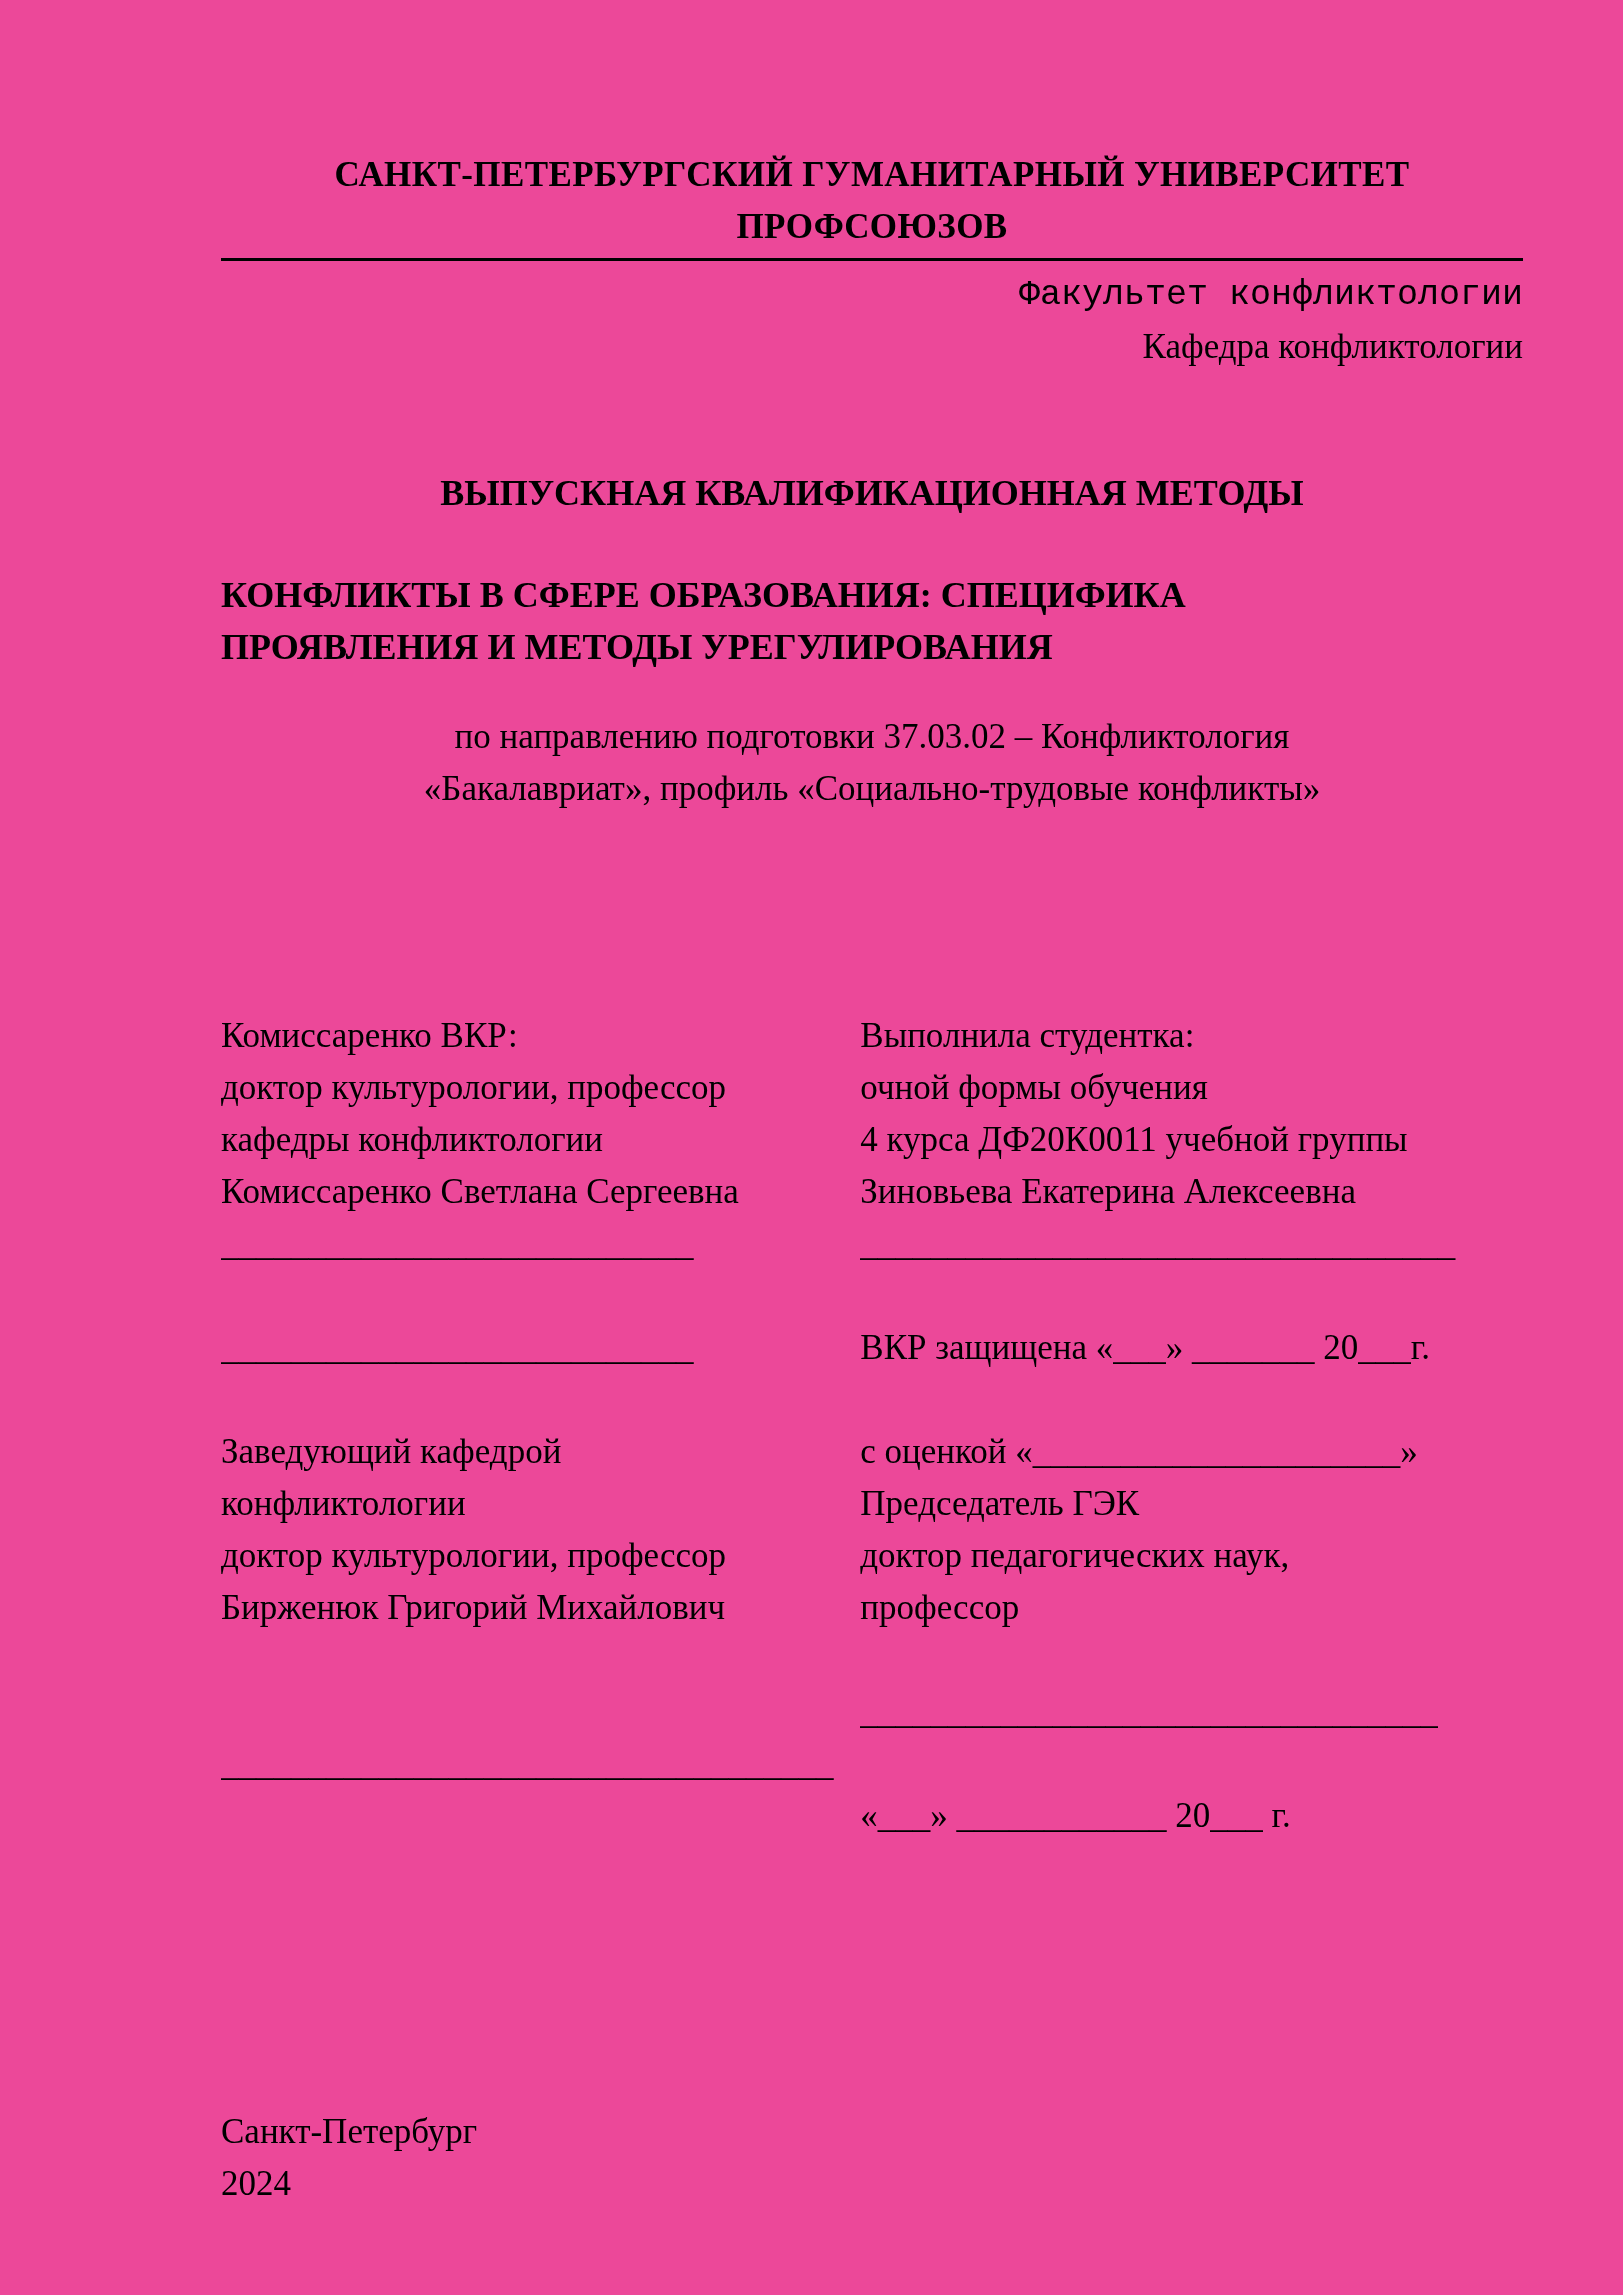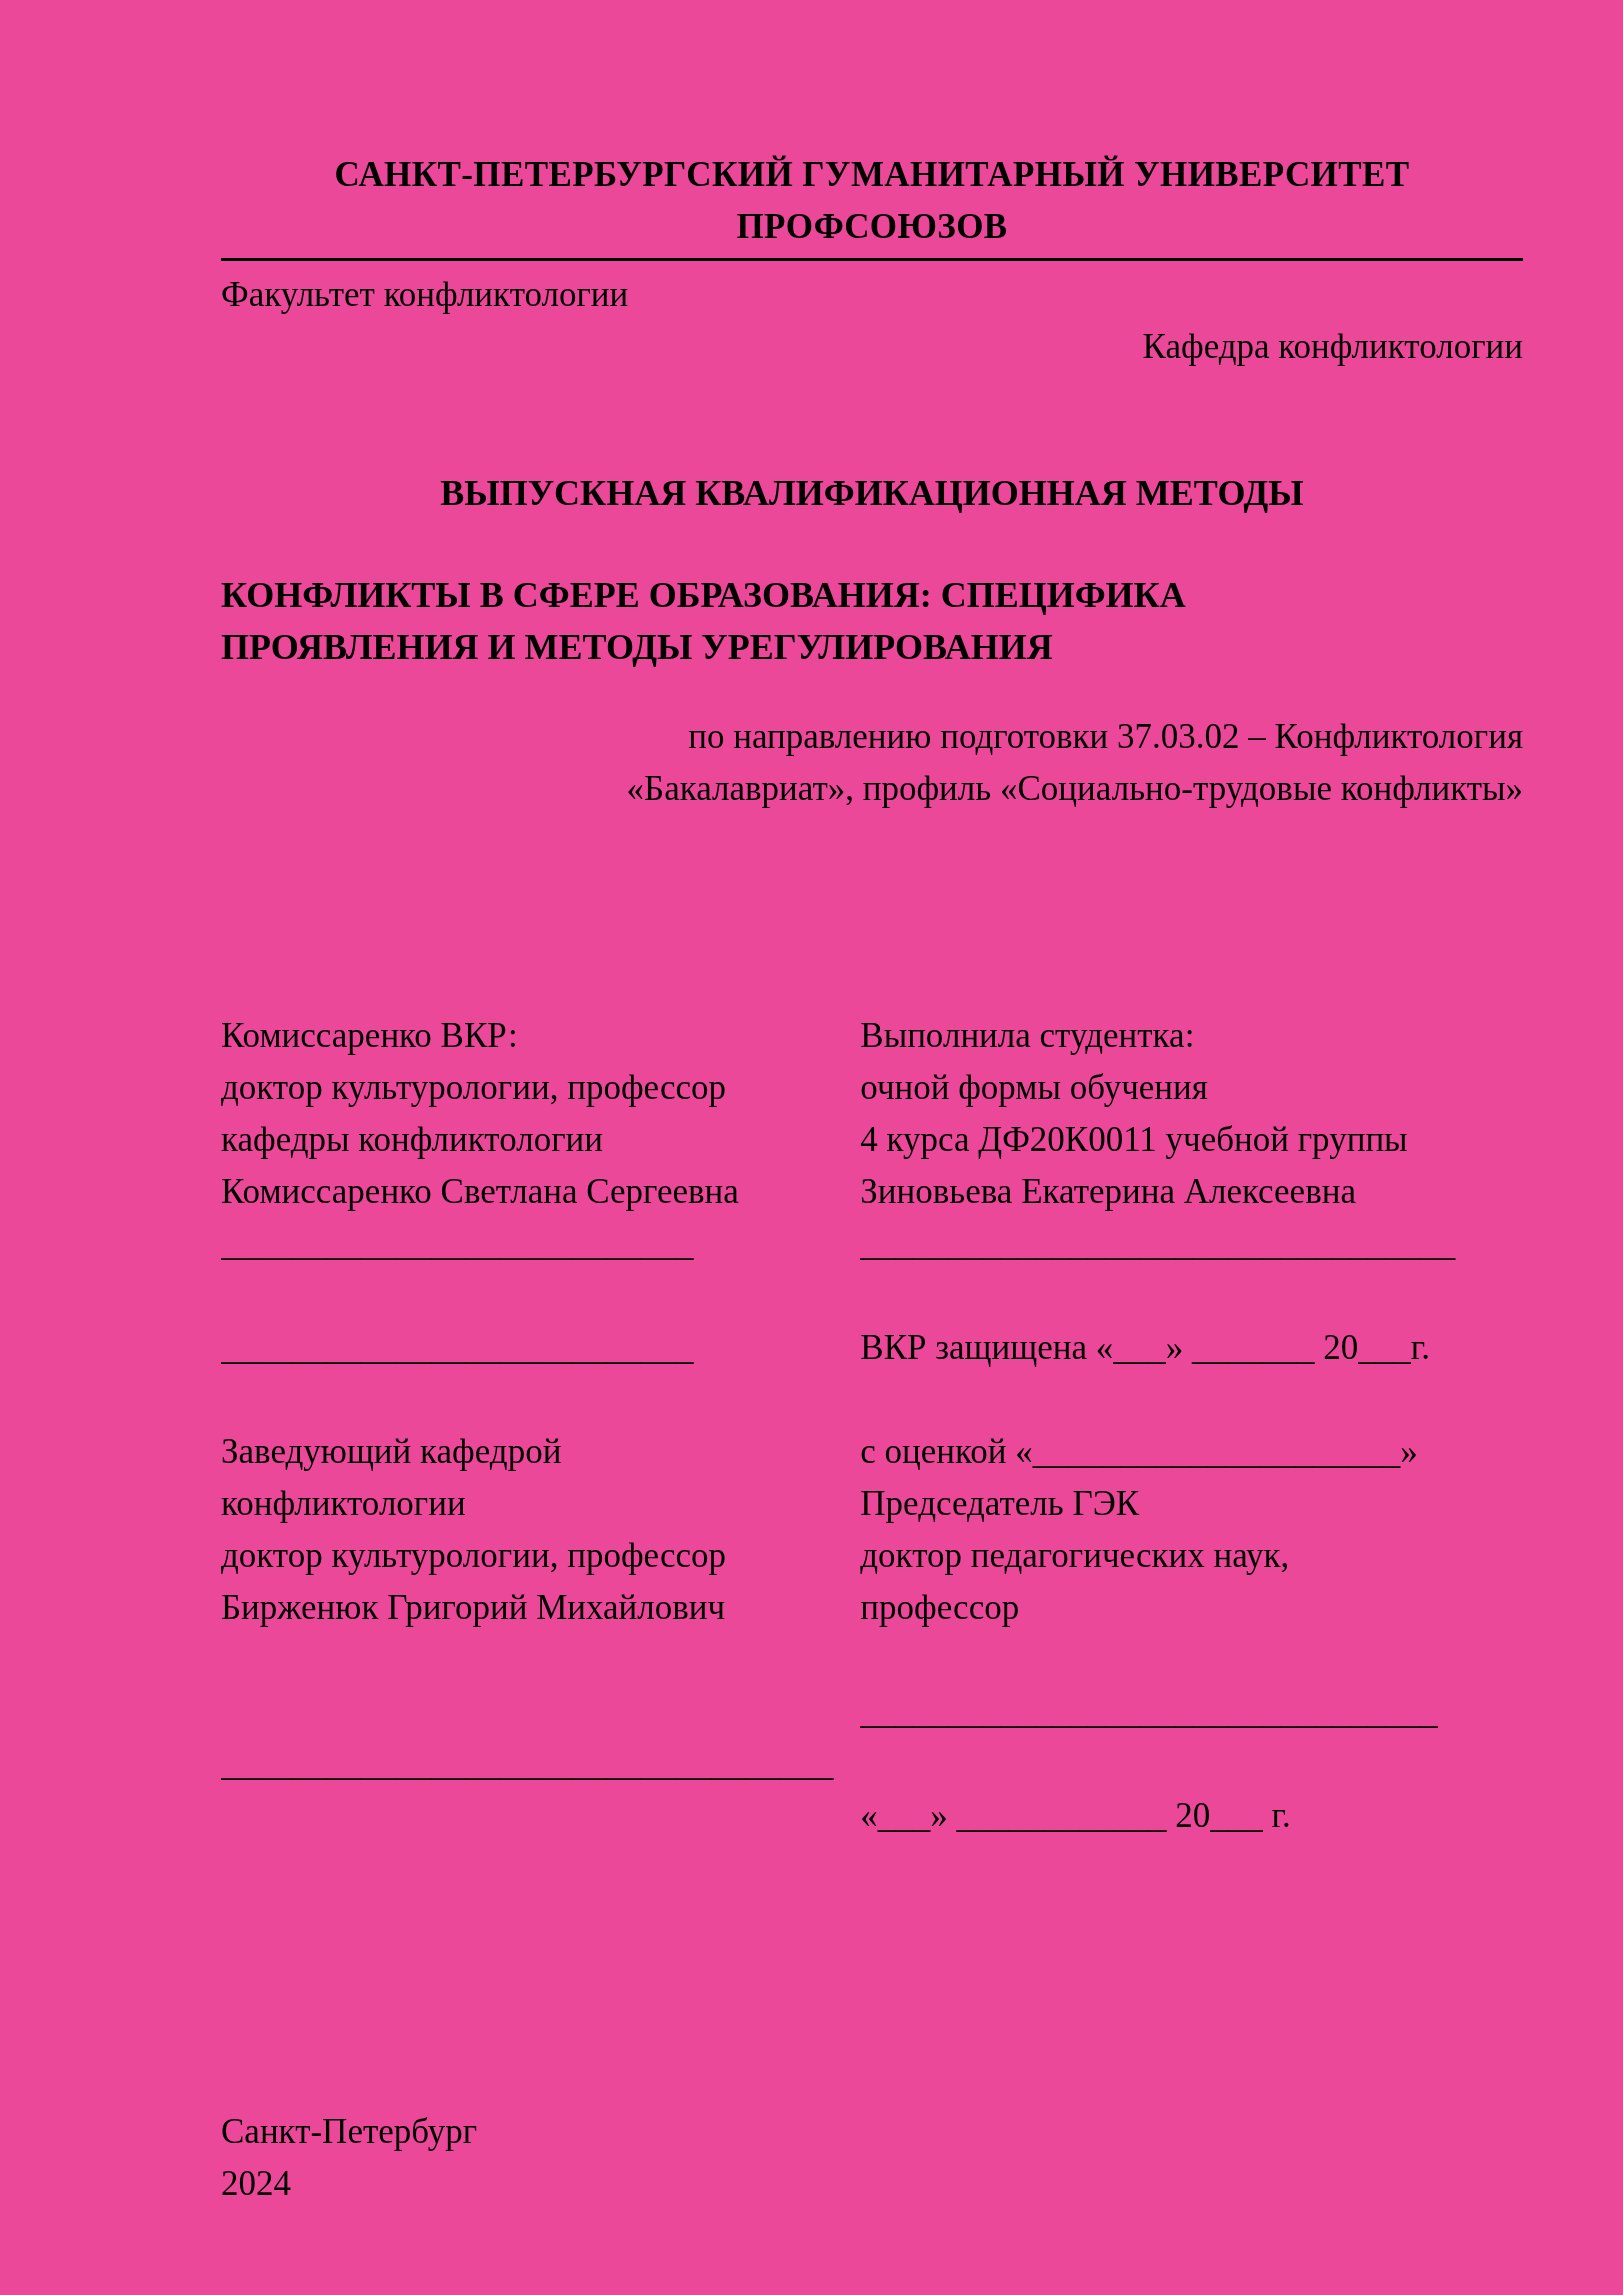--- a/index.html
+++ b/index.html
@@ -16,34 +16,34 @@
     padding: 149px 100px 0 221px;
     overflow: hidden;
   }
   .university {
     font-weight: bold;
     text-align: center;
     padding-bottom: 4.7px;
     border-bottom: 3.1px solid #000000;
     letter-spacing: 0.4px;
   }
-  .faculty { text-align: left; margin-top: 7.9px; }
+  .faculty { text-align: right; margin-top: 7.9px; font-family: Liberation Mono, monospace; }
   .department { text-align: right; }
   .work-type {
     text-align: center;
     font-weight: bold;
     margin-top: 94px;
     font-size: 36px;
   }
   .thesis-title {
     font-weight: bold;
     margin-top: 50px;
     font-size: 36px;
   }
-  .program { text-align: right; margin-top: 38px; }
+  .program { text-align: center; margin-top: 38px; }
   .sig-grid {
     margin-top: 195px;
     display: grid;
     grid-template-columns: 49.1% 50.9%;
   }
   .sig-cell {
     min-height: 52px;
     white-space: nowrap;
     overflow: hidden;
   }

